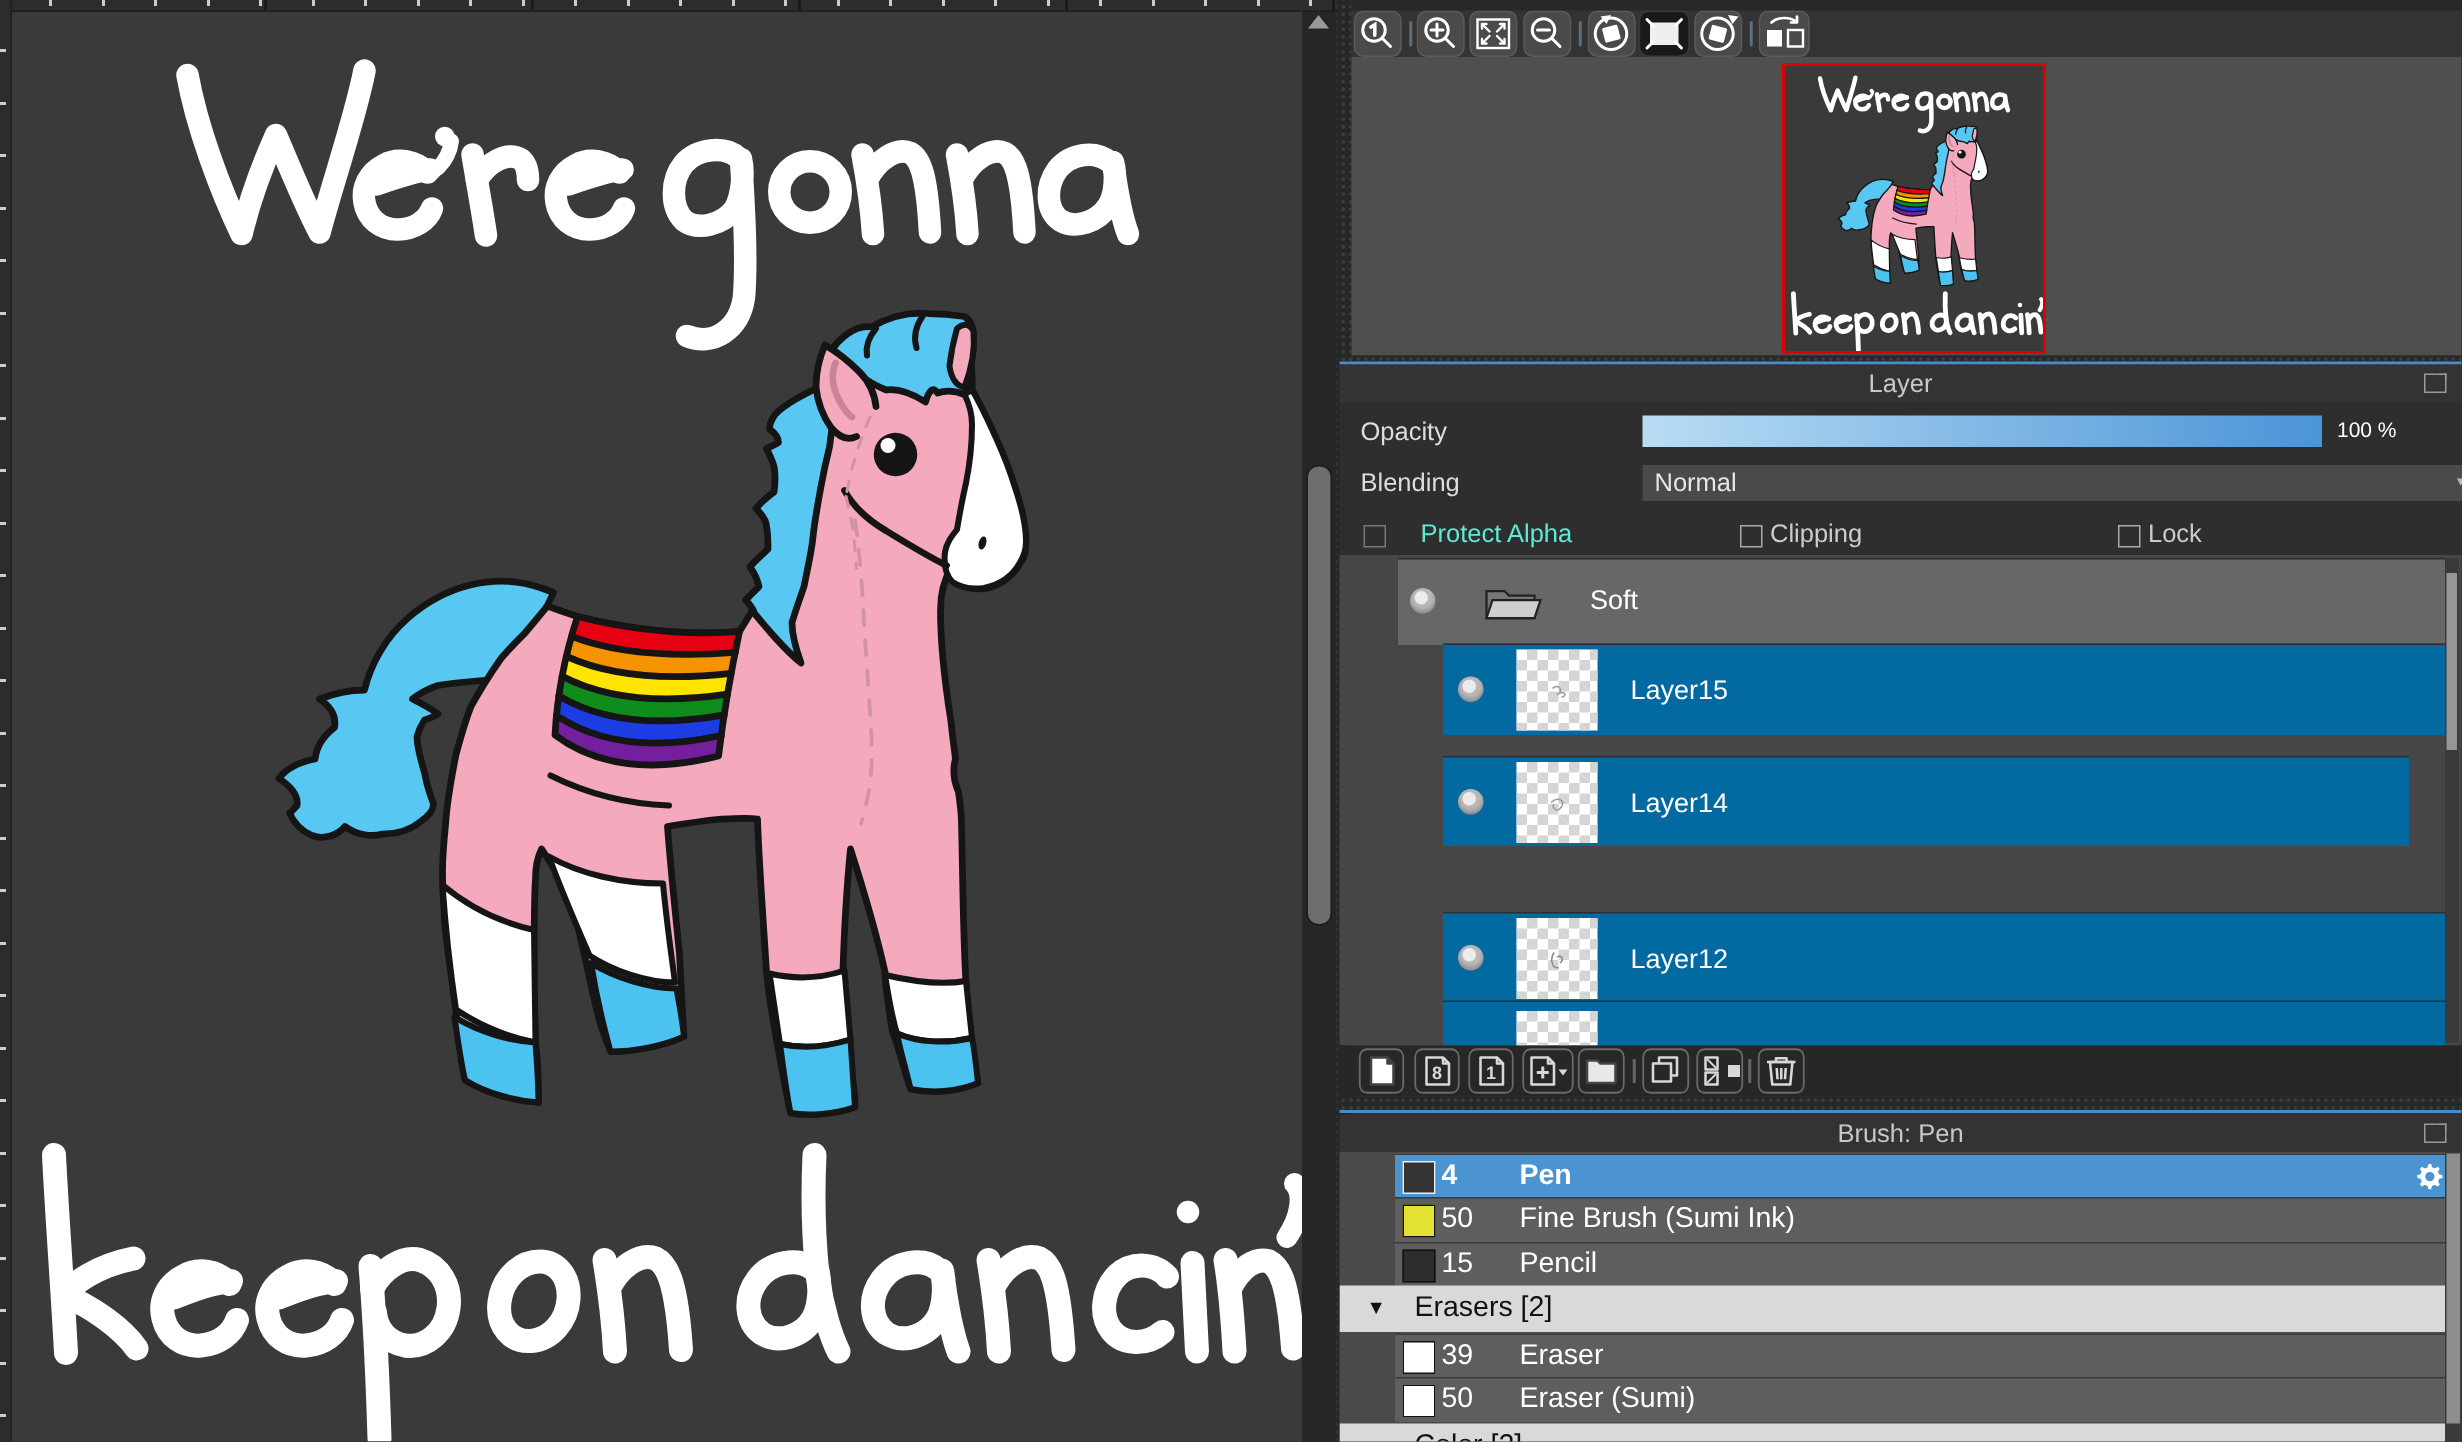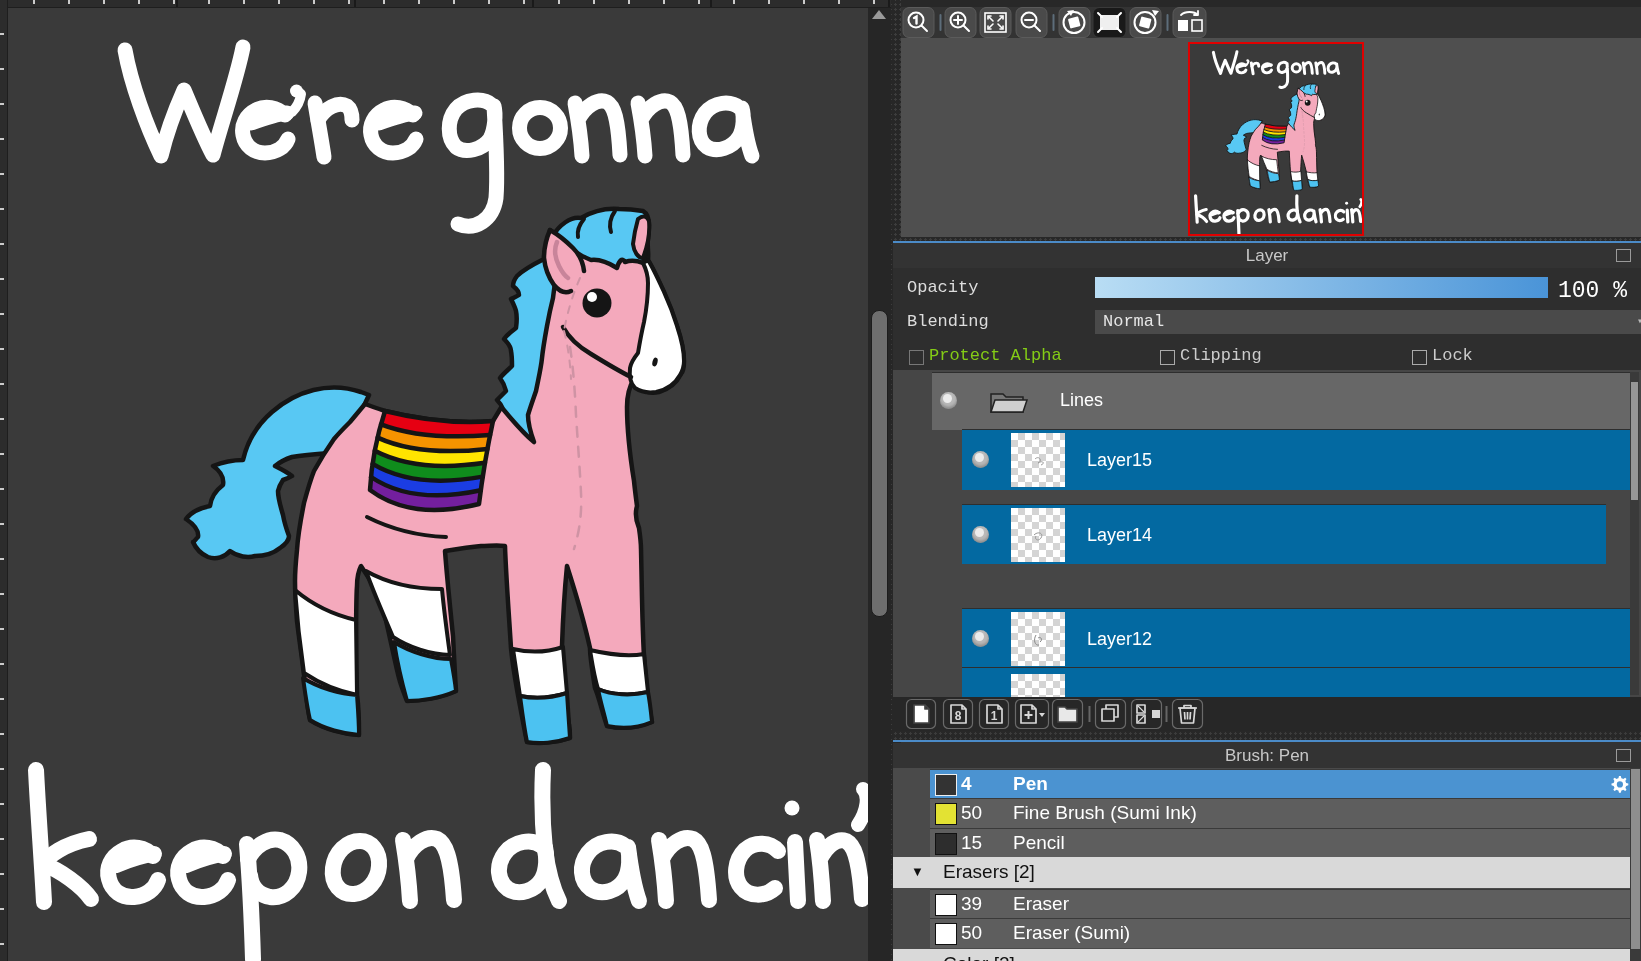--- a/index.html
+++ b/index.html
@@ -24,21 +24,21 @@
   #navView{position:absolute;left:901px;top:38px;width:740px;height:199px;background:#4f4f4f;}
   #navThumb{position:absolute;left:287px;top:4px;width:172px;height:190px;border:2px solid #e00000;background:#3a3a3a;overflow:hidden;}
   
   .hsplit{position:absolute;left:893px;width:748px;height:6px;background:#282828;
     background-image:radial-gradient(circle,#3c3c3c 1px,transparent 1.2px);background-size:5px 5px;}
   .blueline{position:absolute;left:893px;width:748px;height:2px;background:#4b8bc8;}
   
   .ptitle{position:absolute;left:893px;width:748px;height:25px;background:#333;color:#c8c8c8;font-size:17px;text-align:center;line-height:25px;}
   .popout{position:absolute;width:13px;height:11px;border:1px solid #9a9a9a;}
   .popout:after{content:"";position:absolute;right:-1px;top:-1px;width:5px;height:5px;border-top:1px solid #9a9a9a;border-right:1px solid #9a9a9a;background:#333;}
-  #layerCtl{position:absolute;left:893px;top:268px;width:748px;height:102px;background:#2e2e2e;color:#ddd;font-size:17px;font-family:Liberation Mono, monospace;}
+  #layerCtl{position:absolute;left:893px;top:268px;width:748px;height:102px;background:#2e2e2e;color:#ddd;font-size:17px;}
   #opSlider{position:absolute;left:202px;top:9px;width:453px;height:21px;background:linear-gradient(90deg,#b9ddf4,#4a94d8);}
   #blendBox{position:absolute;left:202px;top:42px;width:546px;height:24px;background:#4a4a4a;color:#e6e6e6;padding-left:8px;line-height:24px;}
   .cb{position:absolute;width:13px;height:13px;border:1px solid #aaa;background:transparent;}
   #layerList{position:absolute;left:893px;top:370px;width:748px;height:327px;background:#464646;overflow:hidden;}
   .lrow{position:absolute;background:#0369a1;border-top:1px solid #2e2e2e;color:#fff;font-size:18px;}
   .radio{position:absolute;width:17px;height:17px;border-radius:50%;background:#b9b9b9;box-shadow:inset 0 -2px 3px rgba(0,0,0,0.25);}
   .radio:after{content:"";position:absolute;left:3px;top:2px;width:9px;height:9px;border-radius:50%;background:#ececec;}
   .thumb{position:absolute;width:54px;height:54px;background:#fff;
     background-image:linear-gradient(45deg,#d4d4d4 25%,transparent 25%,transparent 75%,#d4d4d4 75%),linear-gradient(45deg,#d4d4d4 25%,transparent 25%,transparent 75%,#d4d4d4 75%);
     background-size:14px 14px;background-position:0 0,7px 7px;}
@@ -228,38 +228,38 @@
     </svg>
   </div>
 </div>
 
 <div class="hsplit" style="top:237px"></div>
 <div class="blueline" style="top:241px"></div>
 <div class="ptitle" style="top:243px">Layer<span class="popout" style="right:10px;top:6px"></span></div>
 <div id="layerCtl">
   <div style="position:absolute;left:14px;top:10px">Opacity</div>
   <div id="opSlider"></div>
-  <div style="position:absolute;left:665px;top:10px;color:#fff;font-size:23px">100 %</div>
+  <div style="position:absolute;left:665px;top:10px;color:#fff;font-size:14px">100 %</div>
   <div style="position:absolute;left:14px;top:44px">Blending</div>
   <div id="blendBox">Normal<span style="position:absolute;right:6px;top:0;color:#bbb;font-size:10px">▾</span></div>
   <div class="cb" style="left:16px;top:82px;border-color:#777"></div>
-  <div style="position:absolute;left:36px;top:78px;color:#84cc16">Protect Alpha</div>
+  <div style="position:absolute;left:54px;top:78px;color:#5eead4">Protect Alpha</div>
   <div class="cb" style="left:267px;top:82px"></div>
   <div style="position:absolute;left:287px;top:78px;color:#ccc">Clipping</div>
   <div class="cb" style="left:519px;top:82px"></div>
   <div style="position:absolute;left:539px;top:78px;color:#ccc">Lock</div>
 </div>
 <div id="layerList">
   <div class="lrow" style="left:39px;top:2px;width:698px;height:57px;background:#676767">
     <div class="radio" style="left:8px;top:19px"></div>
     <svg style="position:absolute;left:57px;top:15px" width="42" height="28" viewBox="0 0 42 28">
       <path d="M2,6 L14,6 L17,9 L34,9 L34,24 L2,24 Z" fill="#777" stroke="#222" stroke-width="1.5"></path>
       <path d="M6,12 L38,12 L34,24 L2,24 Z" fill="#cfcfcf" stroke="#222" stroke-width="1.5"></path>
     </svg>
-    <div style="position:absolute;left:128px;top:17px">Lines</div>
+    <div style="position:absolute;left:128px;top:17px">Soft</div>
   </div>
   <div class="lrow" style="left:69px;top:59px;width:668px;height:60px">
     <div class="radio" style="left:10px;top:21px"></div>
     <div class="thumb" style="left:49px;top:3px"><svg width="54" height="54">
           <path d="M24,26 C28,22 32,28 27,30 C31,27 35,30 30,32" stroke="#999" fill="none" stroke-width="1"></path>
         </svg></div>
     <div style="position:absolute;left:125px;top:20px">Layer15</div>
   </div>
   <div class="lrow" style="left:69px;top:134px;width:644px;height:59px">
     <div class="radio" style="left:10px;top:21px"></div>

